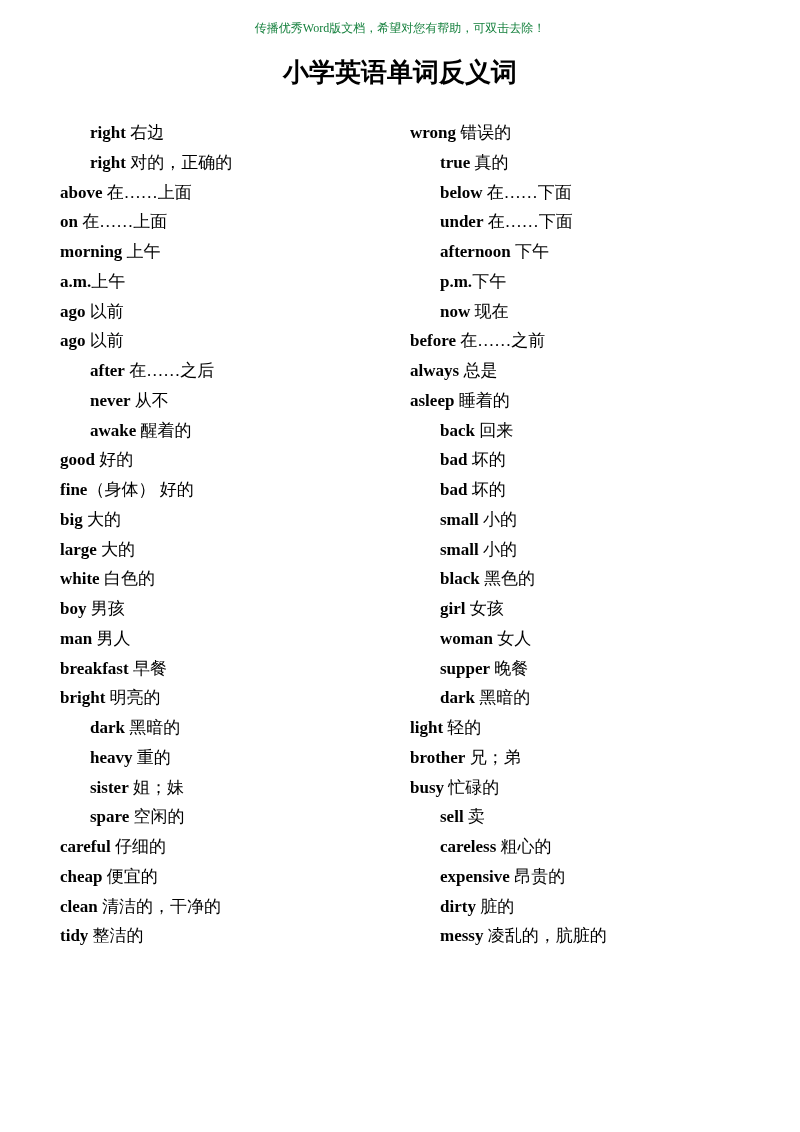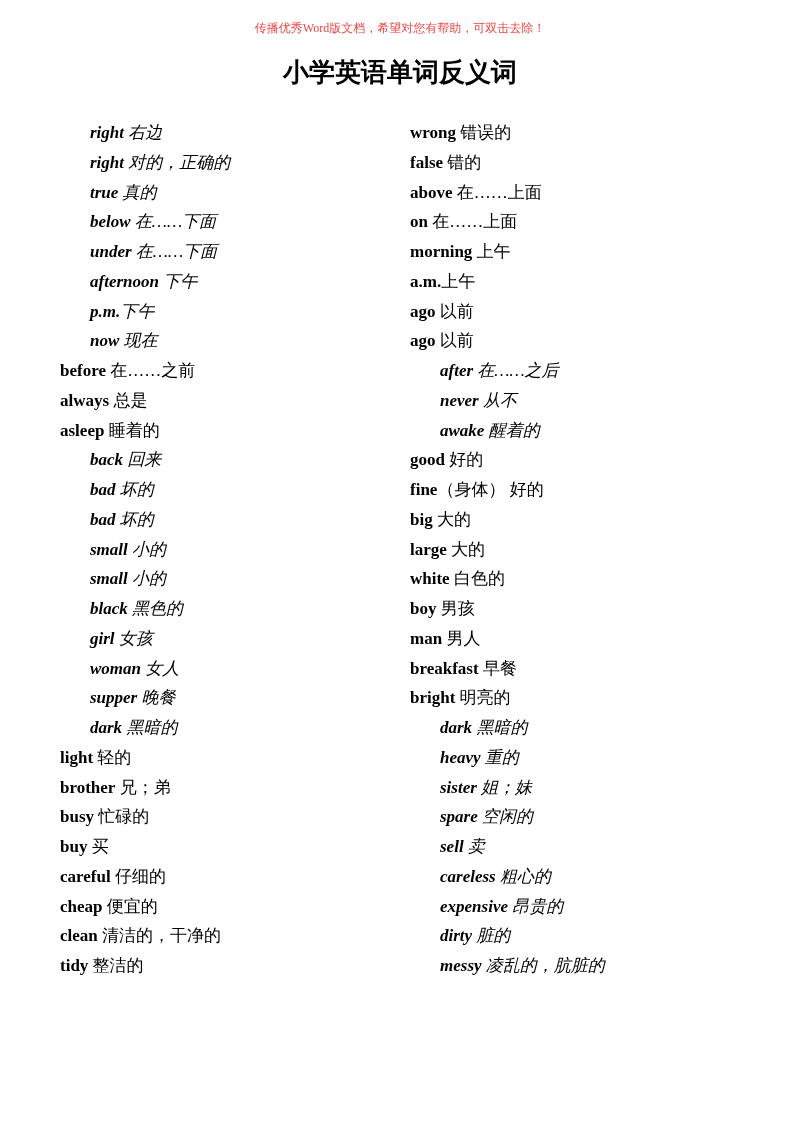--- a/index.html
+++ b/index.html
@@ -13,21 +13,21 @@
       font-family: "SimSun", "宋体", serif;
       width: 800px;
       min-height: 1132px;
       padding: 20px 60px;
       color: #000;
     }
 
     .watermark {
       text-align: center;
       font-size: 12px;
-      color: #ef4444;
+      color: #15803d;
       margin-bottom: 18px;
       font-family: "SimSun", serif;
     }
 
     .page-title {
       text-align: center;
       font-size: 26px;
       font-weight: bold;
       margin-bottom: 28px;
       font-family: Liberation Serif, serif;
@@ -51,39 +51,37 @@
       font-weight: bold;
     }
 
     .word-item .cn {
       font-weight: normal;
       font-family: "SimSun", "宋体", serif;
     }
 
     .right-col {
       padding-left: 30px;
-      font-style: italic;
     }
   </style>
 </head>
 <body>
 
 <div class="watermark">
   <span>传播优秀Word版文档，希望对您有帮助，可双击去除！</span>
 </div>
 
 <h1 class="page-title">
   <span>小学英语单词反义词</span>
 </h1>
 
 <div class="word-grid" id="word-grid">
     <div class="word-item right-col"><span class="en">right</span><span class="cn"> 右边</span></div>
     <div class="word-item"><span class="en">wrong</span><span class="cn"> 错误的</span></div>
     <div class="word-item right-col"><span class="en">right</span><span class="cn"> 对的，正确的</span></div>
-    <div class="word-item"><span class="en">false</span><span class="cn">  错的</span></div>
     <div class="word-item right-col"><span class="en">true</span><span class="cn"> 真的</span></div>
     <div class="word-item"><span class="en">above</span><span class="cn"> 在……上面</span></div>
     <div class="word-item right-col"><span class="en">below</span><span class="cn"> 在……下面</span></div>
     <div class="word-item"><span class="en">on</span><span class="cn"> 在……上面</span></div>
     <div class="word-item right-col"><span class="en">under</span><span class="cn"> 在……下面</span></div>
     <div class="word-item"><span class="en">morning</span><span class="cn"> 上午</span></div>
     <div class="word-item right-col"><span class="en">afternoon</span><span class="cn"> 下午</span></div>
     <div class="word-item"><span class="en">a.m.</span><span class="cn">上午</span></div>
     <div class="word-item right-col"><span class="en">p.m.</span><span class="cn">下午</span></div>
     <div class="word-item"><span class="en">ago</span><span class="cn"> 以前</span></div>
@@ -114,21 +112,20 @@
     <div class="word-item right-col"><span class="en">supper</span><span class="cn"> 晚餐</span></div>
     <div class="word-item"><span class="en">bright</span><span class="cn"> 明亮的</span></div>
     <div class="word-item right-col"><span class="en">dark</span><span class="cn"> 黑暗的</span></div>
     <div class="word-item right-col"><span class="en">dark</span><span class="cn"> 黑暗的</span></div>
     <div class="word-item"><span class="en">light</span><span class="cn"> 轻的</span></div>
     <div class="word-item right-col"><span class="en">heavy</span><span class="cn"> 重的</span></div>
     <div class="word-item"><span class="en">brother</span><span class="cn"> 兄；弟</span></div>
     <div class="word-item right-col"><span class="en">sister</span><span class="cn"> 姐；妹</span></div>
     <div class="word-item"><span class="en">busy</span><span class="cn"> 忙碌的</span></div>
     <div class="word-item right-col"><span class="en">spare</span><span class="cn"> 空闲的</span></div>
-    <div class="word-item"><span class="en">buy</span><span class="cn">  买</span></div>
     <div class="word-item right-col"><span class="en">sell</span><span class="cn"> 卖</span></div>
     <div class="word-item"><span class="en">careful</span><span class="cn">  仔细的</span></div>
     <div class="word-item right-col"><span class="en">careless</span><span class="cn"> 粗心的</span></div>
     <div class="word-item"><span class="en">cheap</span><span class="cn"> 便宜的</span></div>
     <div class="word-item right-col"><span class="en">expensive</span><span class="cn"> 昂贵的</span></div>
     <div class="word-item"><span class="en">clean</span><span class="cn"> 清洁的，干净的</span></div>
     <div class="word-item right-col"><span class="en">dirty</span><span class="cn"> 脏的</span></div>
     <div class="word-item"><span class="en">tidy</span><span class="cn"> 整洁的</span></div>
     <div class="word-item right-col"><span class="en">messy</span><span class="cn"> 凌乱的，肮脏的</span></div>
   </div>

